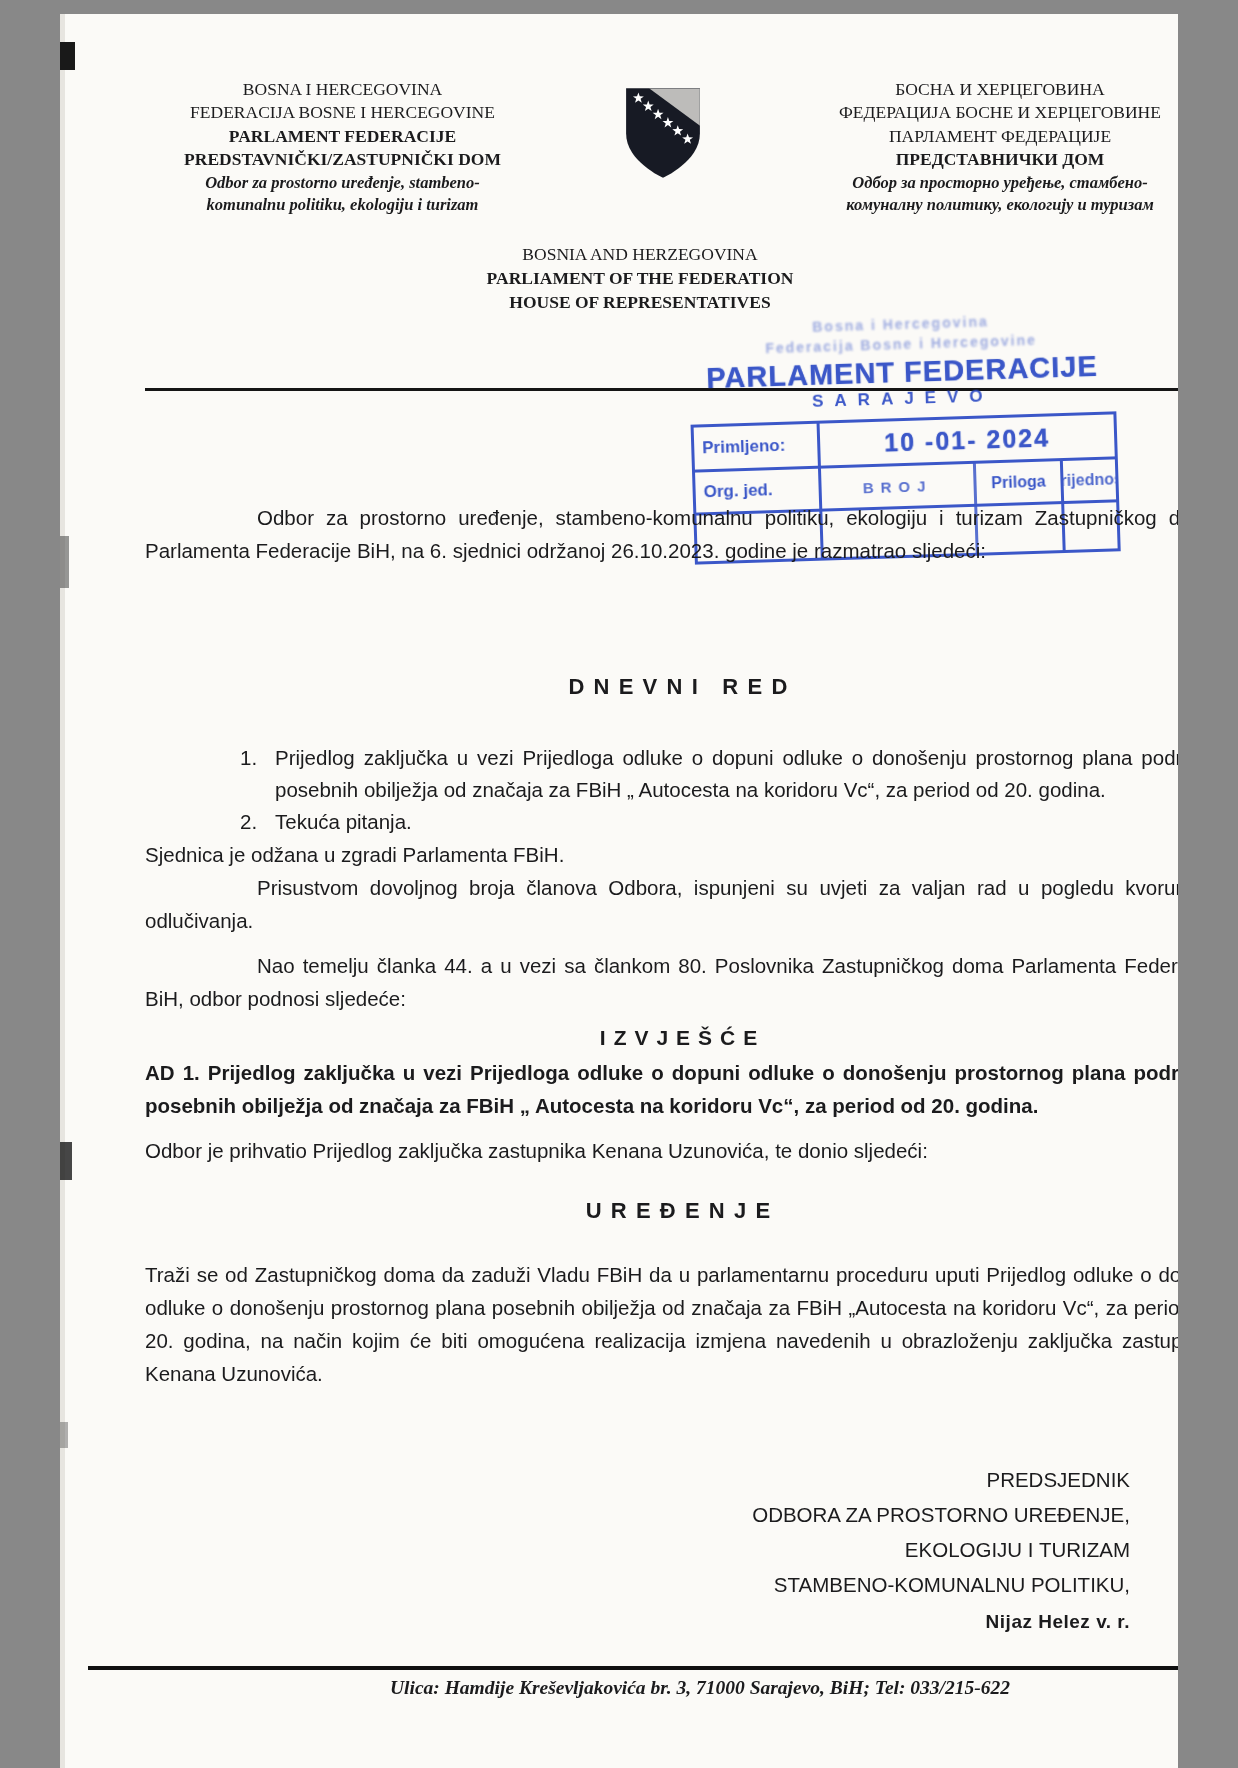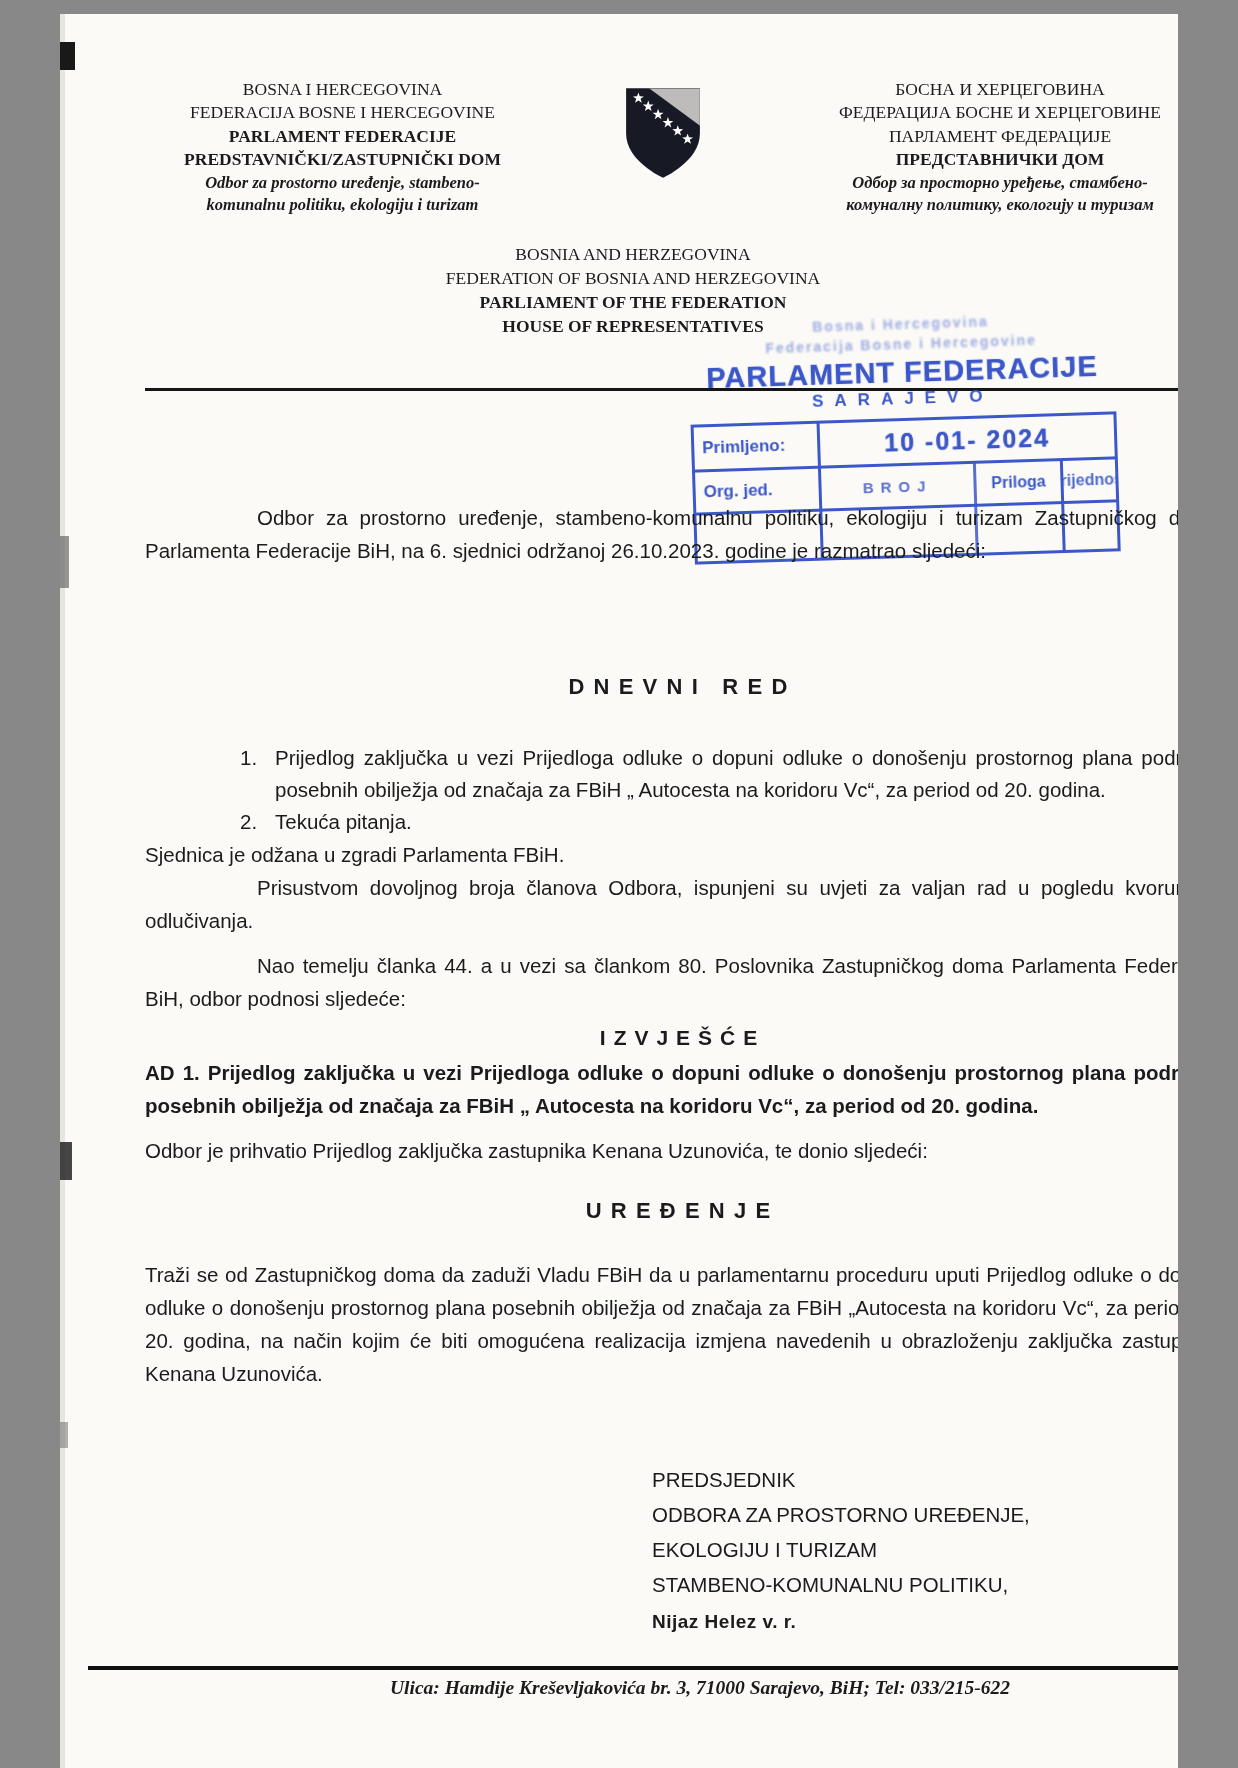--- a/index.html
+++ b/index.html
@@ -19,21 +19,21 @@
   .hdr{position:absolute;top:64px;left:80px;width:1080px;display:flex;justify-content:space-between;
        font-family:"Liberation Serif",serif;font-size:17.5px;line-height:1.34;}
   .hdr-col{text-align:center;}
   .hdr-col.left{width:405px;}
   .hdr-col.right{width:440px;}
   .hdr-line{white-space:nowrap;}
   .hdr-line.b{font-weight:bold;}
   .hdr-line.bi{font-weight:bold;font-style:italic;font-size:16.5px;}
   .emblem{width:86px;padding-top:4px;display:flex;justify-content:center;}
   
-  .eng{position:absolute;top:228px;left:8px;width:1130px;text-align:center;
+  .eng{position:absolute;top:228px;left:15px;width:1130px;text-align:center;
        font-family:"Liberation Serif",serif;font-size:17.5px;line-height:1.38;}
   .eng .b{font-weight:bold;}
   
   .rule1{position:absolute;top:374px;left:85px;width:1075px;height:3px;background:#151515;}
   .meta{position:absolute;top:386px;left:85px;font-size:21px;line-height:34px;}
   .meta .addr{margin-top:42px;font-weight:bold;line-height:33px;}
   
   .stamp{
     position:absolute;left:598px;top:300px;width:492px;
     color:#2d4bc5;transform:rotate(-1.8deg);filter:blur(0.4px);opacity:.93;
@@ -69,21 +69,21 @@
   .agenda-item .num{width:35px;flex:none;}
   .agenda-item .txt{flex:1;text-align:justify;}
   .p-session{margin-top:13px;}
   .p-basis{margin-top:12px;}
   .h-report{margin-top:8px;font-size:21px;letter-spacing:.38em;}
   .p-ad1{margin-top:3px;font-weight:bold;}
   .p-accept{margin-top:12px;}
   .h-conclusion{margin-top:29px;}
   .p-conclusion{margin-top:32px;}
   
-  .sign{position:absolute;top:1448px;left:592px;width:505px;text-align:left;
+  .sign{position:absolute;top:1448px;left:565px;width:505px;text-align:right;
         font-size:20.5px;line-height:35px;}
   .sign .name{font-size:19px;font-weight:bold;letter-spacing:.5px;margin-top:2px;}
   
   .rule2{position:absolute;top:1652px;left:28px;width:1210px;height:4px;background:#101010;}
   .footer-addr{position:absolute;top:1663px;left:40px;width:1200px;text-align:center;
         font-family:"Liberation Serif",serif;font-style:italic;font-weight:bold;font-size:19.5px;}
 </style>
 </head>
 <body>
 
@@ -129,21 +129,20 @@
       <div class="hdr-line">ФЕДЕРАЦИЈА БОСНЕ И ХЕРЦЕГОВИНЕ</div>
       <div class="hdr-line">ПАРЛАМЕНТ ФЕДЕРАЦИЈЕ</div>
       <div class="hdr-line b">ПРЕДСТАВНИЧКИ ДОМ</div>
       <div class="hdr-line bi">Одбор за просторно уређење, стамбено-</div>
       <div class="hdr-line bi">комуналну политику, екологију и туризам</div>
     </div>
   </div>
 
   <div class="eng">
     <div>BOSNIA AND HERZEGOVINA</div>
-    <div>FEDERATION OF BOSNIA AND HERZEGOVINA</div>
     <div class="b">PARLIAMENT OF THE FEDERATION</div>
     <div class="b">HOUSE OF REPRESENTATIVES</div>
   </div>
 
   <div class="rule1"></div>
 
 
   <div class="stamp">
     <div class="faint">Bosna i Hercegovina</div>
     <div class="faint">Federacija Bosne i Hercegovine</div>

